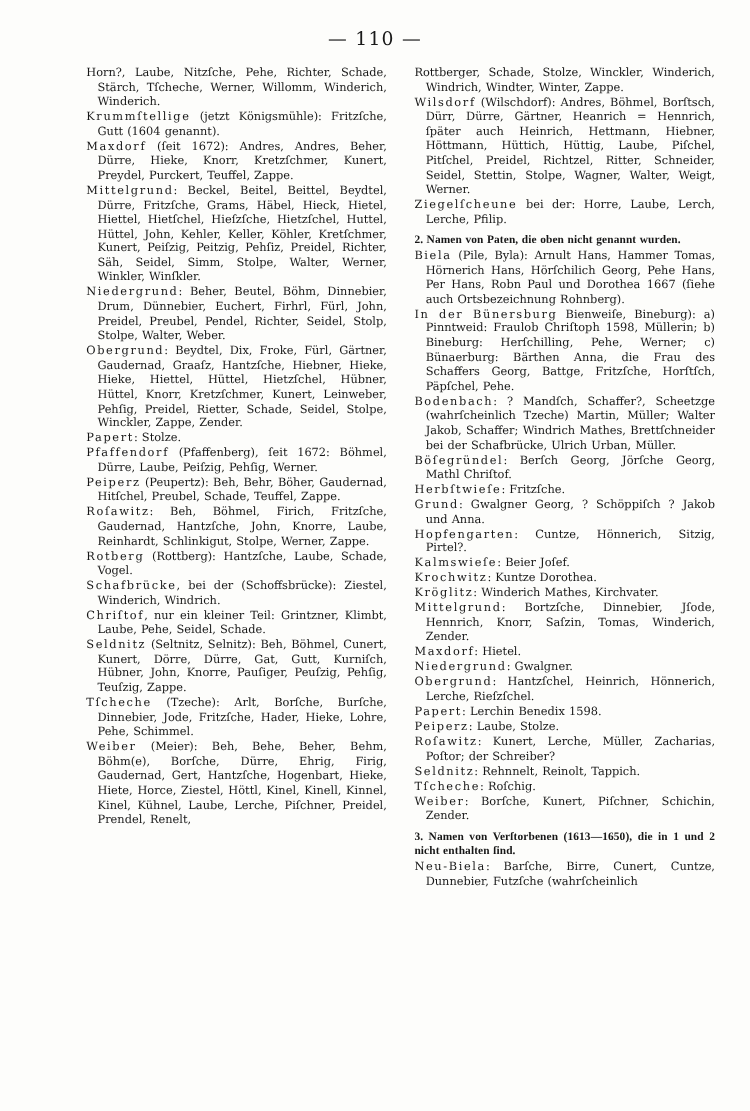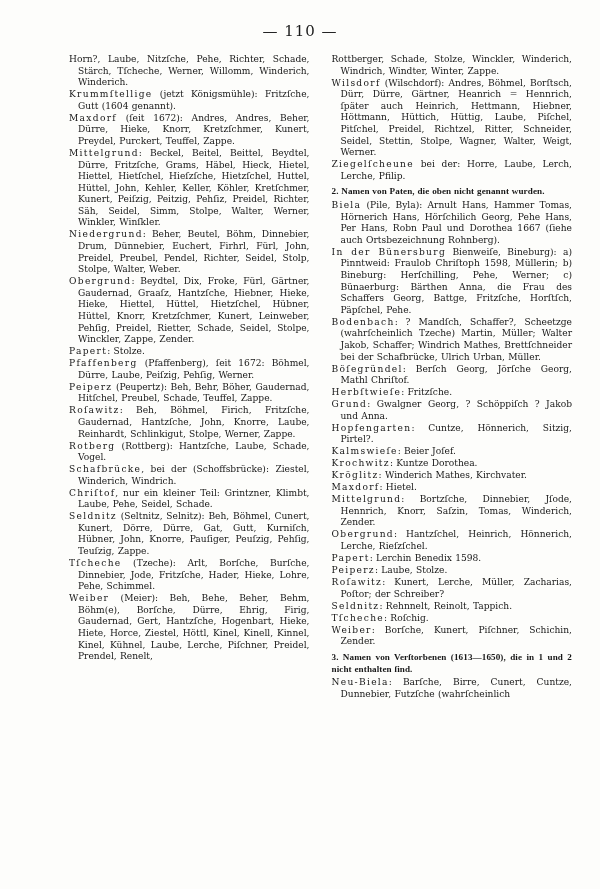--- a/index.html
+++ b/index.html
@@ -77,21 +77,21 @@
   <div class="page-number">— 110 —</div>
   <div class="columns">
     <div class="col left">
         <p class="entry"><span>Horn?, Laube, Nitzſche, Pehe, Richter, Schade, Stärch, Tſcheche, Werner, Willomm, Winderich, Winderich.</span></p>
         <p class="entry"><span class="hl">Krummſtelligе</span><span> (jetzt Königsmühle): Fritzſche, Gutt (1604 genannt).</span></p>
         <p class="entry"><span class="hl">Maxdorf</span><span> (ſeit 1672): Andres, Andres, Beher, Dürre, Hieke, Knorr, Kretzſchmer, Kunert, Preydel, Purckert, Teuffel, Zappe.</span></p>
         <p class="entry"><span class="hl">Mittelgrund</span><span>: Beckel, Beitel, Beittel, Beydtel, Dürre, Fritzſche, Grams, Häbel, Hieck, Hietel, Hiettel, Hietſchel, Hieſzſche, Hietzſchel, Huttel, Hüttel, John, Kehler, Keller, Köhler, Kretſchmer, Kunert, Peiſzig, Peitzig, Pehſiz, Preidel, Richter, Säh, Seidel, Simm, Stolpe, Walter, Werner, Winkler, Winſkler.</span></p>
         <p class="entry"><span class="hl">Niedergrund</span><span>: Beher, Beutel, Böhm, Dinnebier, Drum, Dünnebier, Euchert, Firhrl, Fürl, John, Preidel, Preubel, Pendel, Richter, Seidel, Stolp, Stolpe, Walter, Weber.</span></p>
         <p class="entry"><span class="hl">Obergrund</span><span>: Beydtel, Dix, Froke, Fürl, Gärtner, Gaudernad, Graaſz, Hantzſche, Hiebner, Hieke, Hieke, Hiettel, Hüttel, Hietzſchel, Hübner, Hüttel, Knorr, Kretzſchmer, Kunert, Leinweber, Pehſig, Preidel, Rietter, Schade, Seidel, Stolpe, Winckler, Zappe, Zender.</span></p>
         <p class="entry"><span class="hl">Papert</span><span>: Stolze.</span></p>
-        <p class="entry"><span class="hl">Pfaffenberg</span><span> (Pfaffenberg), ſeit 1672: Böhmel, Dürre, Laube, Peiſzig, Pehſig, Werner.</span></p>
+        <p class="entry"><span class="hl">Pfaffendorf</span><span> (Pfaffenberg), ſeit 1672: Böhmel, Dürre, Laube, Peiſzig, Pehſig, Werner.</span></p>
         <p class="entry"><span class="hl">Peiperz</span><span> (Peupertz): Beh, Behr, Böher, Gaudernad, Hitſchel, Preubel, Schade, Teuffel, Zappe.</span></p>
         <p class="entry"><span class="hl">Roſawitz</span><span>: Beh, Böhmel, Firich, Fritzſche, Gaudernad, Hantzſche, John, Knorre, Laube, Reinhardt, Schlinkigut, Stolpe, Werner, Zappe.</span></p>
         <p class="entry"><span class="hl">Rotberg</span><span> (Rottberg): Hantzſche, Laube, Schade, Vogel.</span></p>
         <p class="entry"><span class="hl">Schafbrücke</span><span>, bei der (Schoffsbrücke): Ziestel, Winderich, Windrich.</span></p>
         <p class="entry"><span class="hl">Chriſtof</span><span>, nur ein kleiner Teil: Grintzner, Klimbt, Laube, Pehe, Seidel, Schade.</span></p>
         <p class="entry"><span class="hl">Seldnitz</span><span> (Seltnitz, Selnitz): Beh, Böhmel, Cunert, Kunert, Dörre, Dürre, Gat, Gutt, Kurniſch, Hübner, John, Knorre, Pauſiger, Peuſzig, Pehſig, Teuſzig, Zappe.</span></p>
         <p class="entry"><span class="hl">Tſcheche</span><span> (Tzeche): Arlt, Borſche, Burſche, Dinnebier, Jode, Fritzſche, Hader, Hieke, Lohre, Pehe, Schimmel.</span></p>
         <p class="entry"><span class="hl">Weiber</span><span> (Meier): Beh, Behe, Beher, Behm, Böhm(e), Borſche, Dürre, Ehrig, Firig, Gaudernad, Gert, Hantzſche, Hogenbart, Hieke, Hiete, Horce, Ziestel, Höttl, Kinel, Kinell, Kinnel, Kinel, Kühnel, Laube, Lerche, Piſchner, Preidel, Prendel, Renelt,</span></p>
       </div>
     <div class="col right">
@@ -102,22 +102,23 @@
         <p class="entry"><span class="hl">Biela</span><span> (Pile, Byla): Arnult Hans, Hammer Tomas, Hörnerich Hans, Hörſchilich Georg, Pehe Hans, Per Hans, Robn Paul und Dorothea 1667 (ſiehe auch Ortsbezeichnung Rohnberg).</span></p>
         <p class="entry"><span class="hl">In der Bünersburg</span><span> Bienweiſe, Bineburg): a) Pinntweid: Fraulob Chriſtoph 1598, Müllerin; b) Bineburg: Herſchilling, Pehe, Werner; c) Bünaerburg: Bärthen Anna, die Frau des Schaffers Georg, Battge, Fritzſche, Horſtſch, Päpſchel, Pehe.</span></p>
         <p class="entry"><span class="hl">Bodenbach</span><span>: ? Mandſch, Schaffer?, Scheetzge (wahrſcheinlich Tzeche) Martin, Müller; Walter Jakob, Schaffer; Windrich Mathes, Brettſchneider bei der Schafbrücke, Ulrich Urban, Müller.</span></p>
         <p class="entry"><span class="hl">Böſegründel</span><span>: Berſch Georg, Jörſche Georg, Mathl Chriſtof.</span></p>
         <p class="entry"><span class="hl">Herbſtwieſe</span><span>: Fritzſche.</span></p>
         <p class="entry"><span class="hl">Grund</span><span>: Gwalgner Georg, ? Schöppiſch ? Jakob und Anna.</span></p>
         <p class="entry"><span class="hl">Hopfengarten</span><span>: Cuntze, Hönnerich, Sitzig, Pirtel?.</span></p>
         <p class="entry"><span class="hl">Kalmswieſe</span><span>: Beier Joſef.</span></p>
         <p class="entry"><span class="hl">Krochwitz</span><span>: Kuntze Dorothea.</span></p>
         <p class="entry"><span class="hl">Kröglitz</span><span>: Winderich Mathes, Kirchvater.</span></p>
+        <p class="entry"><span class="hl">Mittelgrund</span><span>: Bortzſche, Dinnebier, Jſode, Hennrich, Knorr, Saſzin, Tomas, Winderich, Zender.</span></p>
         <p class="entry"><span class="hl">Maxdorf</span><span>: Hietel.</span></p>
-        <p class="entry"><span class="hl">Mittelgrund</span><span>: Bortzſche, Dinnebier, Jſode, Hennrich, Knorr, Saſzin, Tomas, Winderich, Zender.</span></p>
+        <p class="entry"><span class="hl">Niedergrund</span><span>: Gwalgner.</span></p>
         <p class="entry"><span class="hl">Obergrund</span><span>: Hantzſchel, Heinrich, Hönnerich, Lerche, Rieſzſchel.</span></p>
         <p class="entry"><span class="hl">Papert</span><span>: Lerchin Benedix 1598.</span></p>
         <p class="entry"><span class="hl">Peiperz</span><span>: Laube, Stolze.</span></p>
         <p class="entry"><span class="hl">Roſawitz</span><span>: Kunert, Lerche, Müller, Zacharias, Poſtor; der Schreiber?</span></p>
         <p class="entry"><span class="hl">Seldnitz</span><span>: Rehnnelt, Reinolt, Tappich.</span></p>
         <p class="entry"><span class="hl">Tſcheche</span><span>: Roſchig.</span></p>
         <p class="entry"><span class="hl">Weiber</span><span>: Borſche, Kunert, Piſchner, Schichin, Zender.</span></p>
         <p class="entry section">3. Namen von Verſtorbenen (1613—1650), die in 1 und 2 nicht enthalten ſind.</p>
         <p class="entry"><span class="hl">Neu-Biela</span><span>: Barſche, Birre, Cunert, Cuntze, Dunnebier, Futzſche (wahrſcheinlich</span></p>
       </div>

